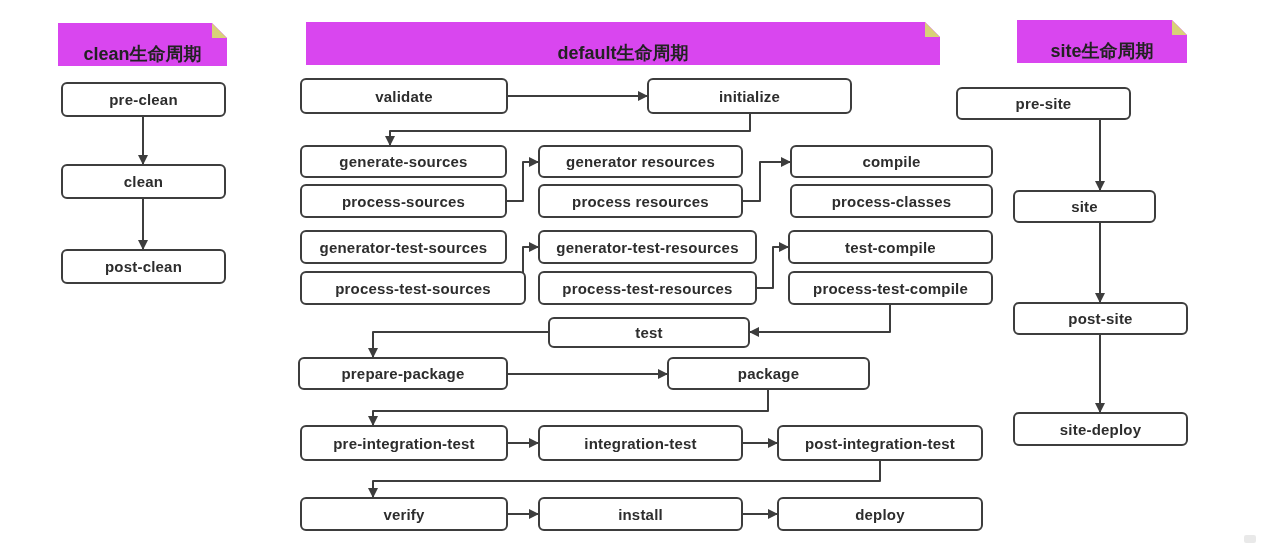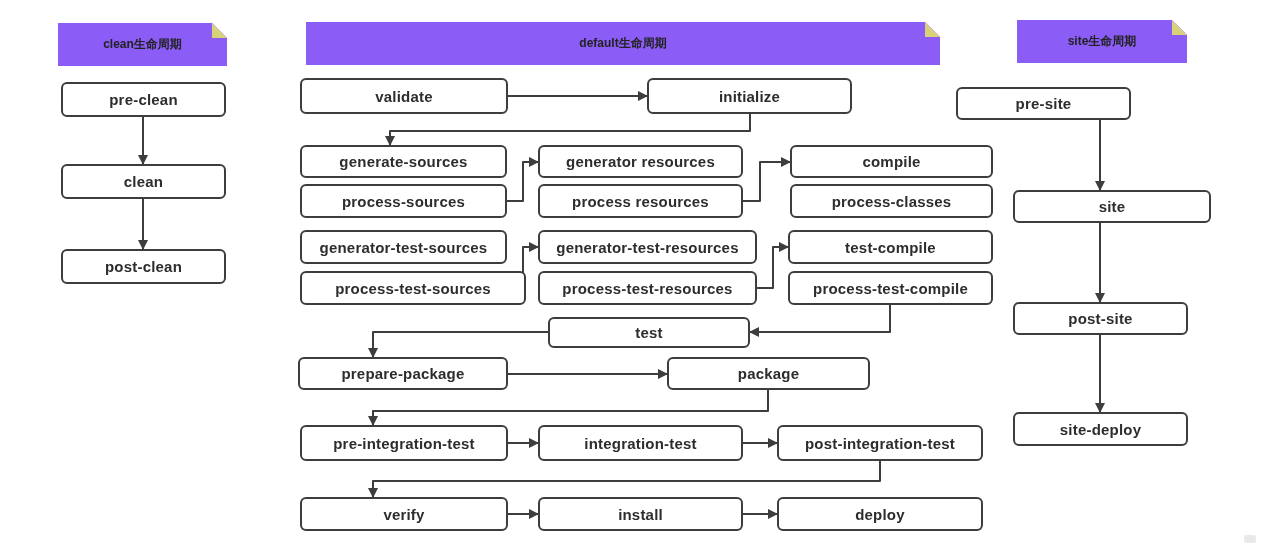--- a/index.html
+++ b/index.html
@@ -9,23 +9,23 @@
   }
   #edge-layer{position:absolute;left:0;top:0;width:1272px;height:547px;}
   .node{
     position:absolute;box-sizing:border-box;background:#ffffff;
     border:2px solid #3d3d3d;border-radius:6px;
     display:flex;align-items:center;justify-content:center;
     font-weight:bold;font-size:15px;color:#2d2d2d;letter-spacing:.2px;
     white-space:nowrap;
   }
   .note{
-    position:absolute;box-sizing:border-box;background:#8b5cf6;
-    display:flex;align-items:center;justify-content:center;
-    font-weight:bold;font-size:12px;color:#222222;
+    position:absolute;box-sizing:border-box;background:#d946ef;
+    display:flex;align-items:flex-end;justify-content:center;
+    font-weight:bold;font-size:18px;color:#222222;
     clip-path:polygon(0 0, calc(100% - 15px) 0, 100% 15px, 100% 100%, 0 100%);
   }
   .note .fold{
     position:absolute;top:0;right:0;width:15px;height:15px;
     background:#d8d278;clip-path:polygon(0 0, 100% 100%, 0 100%);
   }
   .artifact{
     position:absolute;background:#d7d7d7;border-radius:2px;
   }
 </style>
@@ -95,18 +95,18 @@
       <div class="node" style="left: 538px; top: 425px; width: 205px; height: 36px;">integration-test</div>
       <div class="node" style="left: 777px; top: 425px; width: 206px; height: 36px;">post-integration-test</div>
       <div class="node" style="left: 300px; top: 497px; width: 208px; height: 34px;">verify</div>
       <div class="node" style="left: 538px; top: 497px; width: 205px; height: 34px;">install</div>
       <div class="node" style="left: 777px; top: 497px; width: 206px; height: 34px;">deploy</div>
       <div class="note" style="left: 1017px; top: 20px; width: 170px; height: 43px;">
         <span class="fold"></span>
         <span>site生命周期</span>
       </div>
       <div class="node" style="left: 956px; top: 87px; width: 175px; height: 33px;">pre-site</div>
-      <div class="node" style="left: 1013px; top: 190px; width: 198px; height: 33px;">site</div>
+      <div class="node" style="left: 1013px; top: 190px; width: 143px; height: 33px;">site</div>
       <div class="node" style="left: 1013px; top: 302px; width: 175px; height: 33px;">post-site</div>
       <div class="node" style="left: 1013px; top: 412px; width: 175px; height: 34px;">site-deploy</div>
     </div>
   <div class="artifact" style="left:1244px;top:535px;width:12px;height:8px;opacity:.55;"></div>
 </div>
 
 </body></html>

